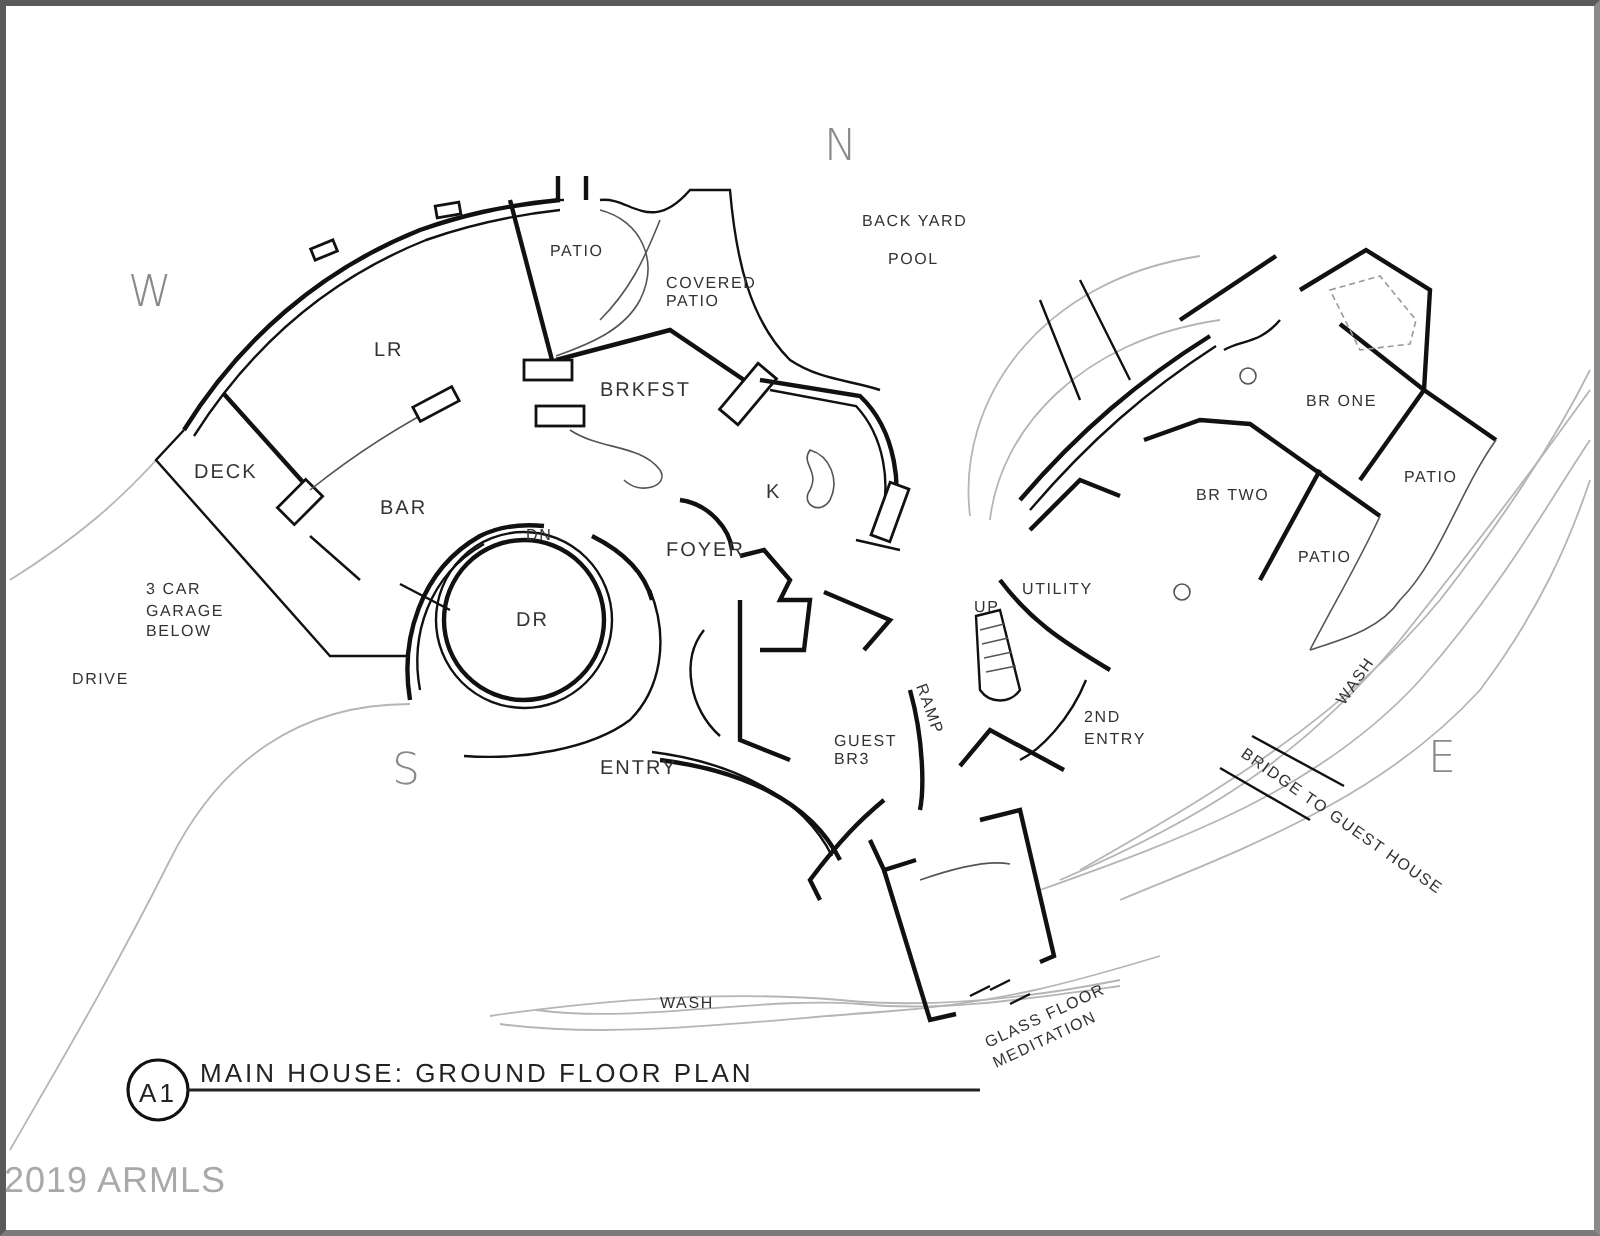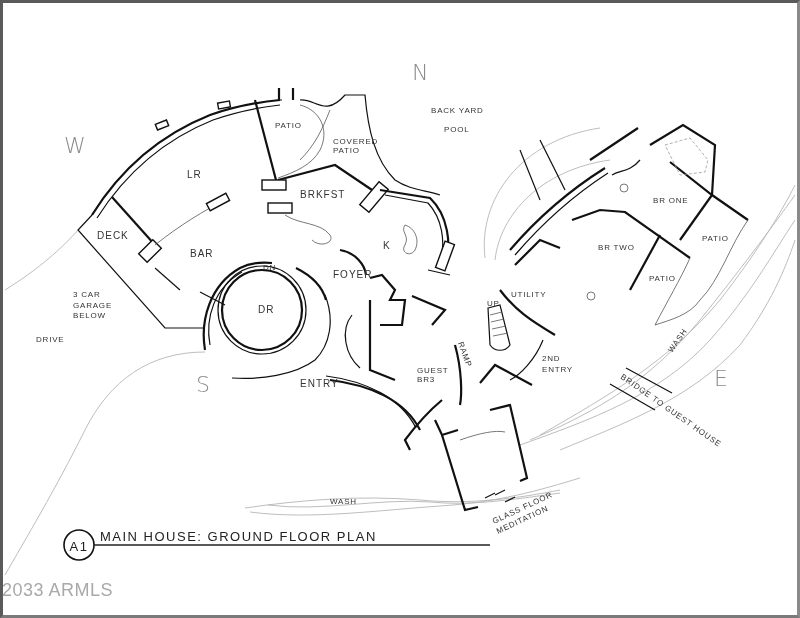--- a/index.html
+++ b/index.html
@@ -206,13 +206,13 @@
     <text x="73" y="297" class="lbl-sm">3 CAR</text>
     <text x="73" y="308" class="lbl-sm">GARAGE</text>
     <text x="73" y="318" class="lbl-sm">BELOW</text>
     <text x="36" y="342" class="lbl-sm">DRIVE</text>
     <text x="330" y="504" class="lbl-sm" font-size="7">WASH</text>
     <text x="672" y="353" class="lbl-sm" font-size="7" transform="rotate(-55 672 353)">WASH</text>
     <text x="620" y="378" class="lbl-sm" transform="rotate(35 620 378)">BRIDGE TO GUEST HOUSE</text>
   </g>
 </svg>
 
-<div class="watermark">2033 ARMLS</div>
+<div class="watermark">2019 ARMLS</div>
 
 </body></html>

